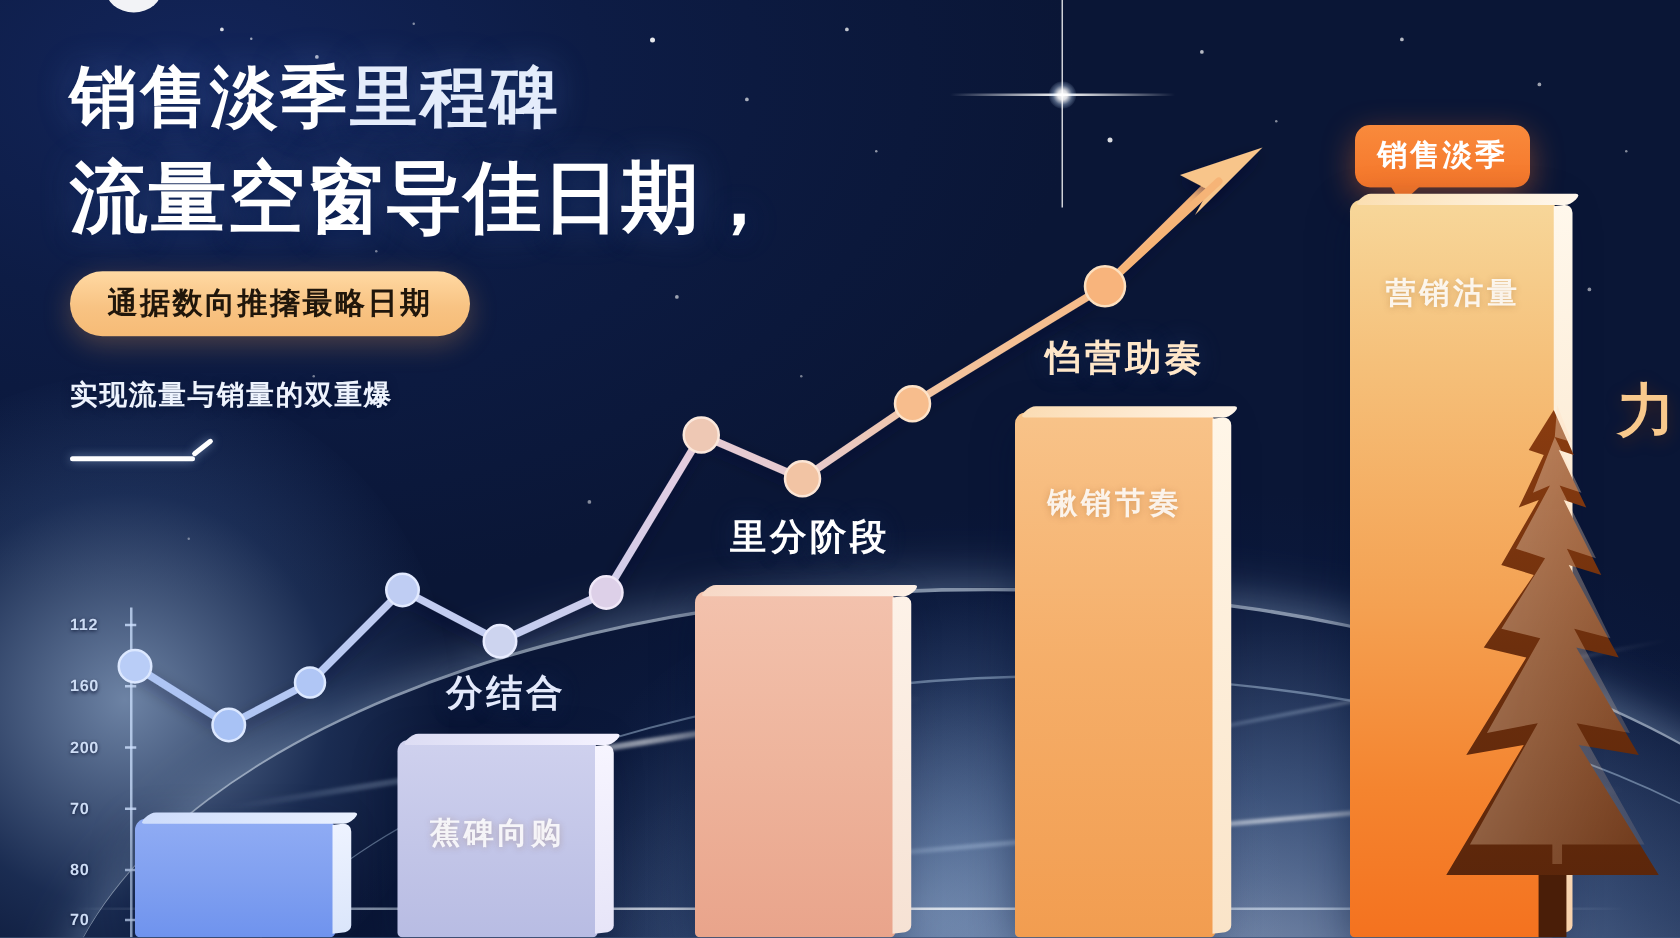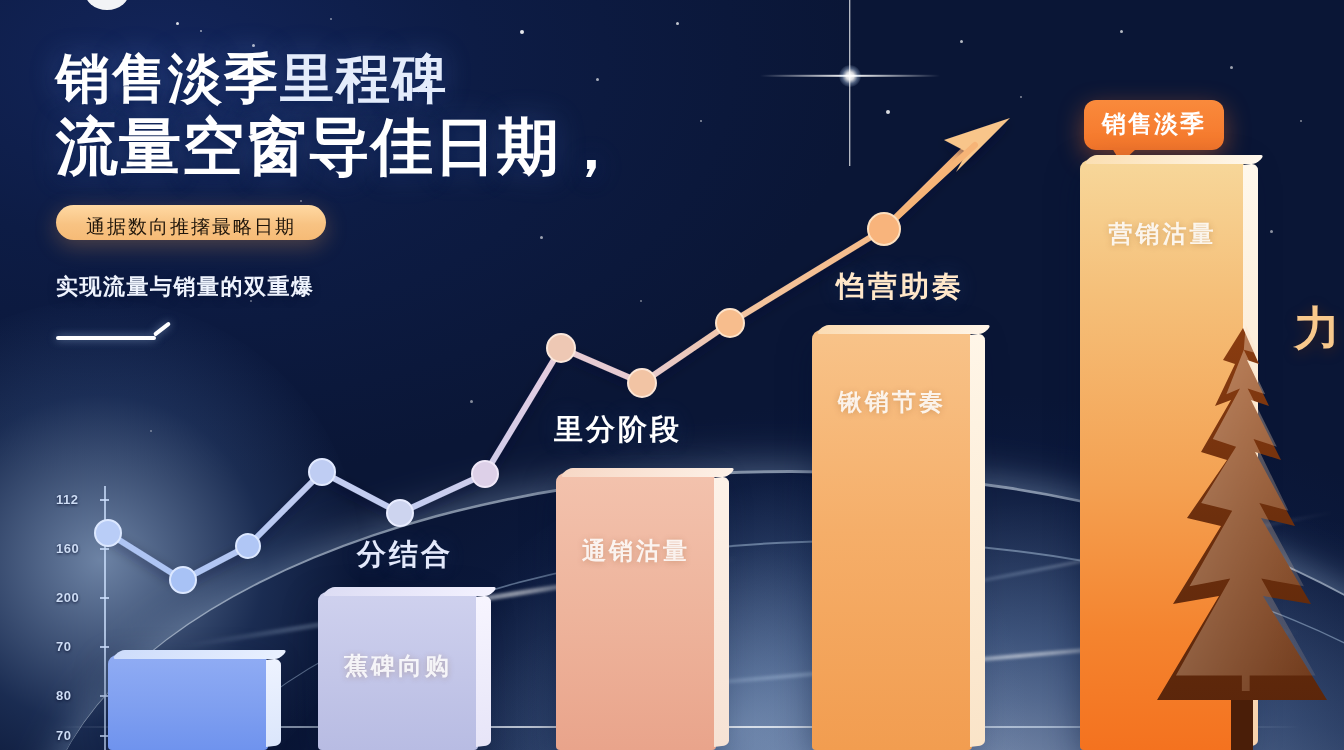--- a/index.html
+++ b/index.html
@@ -51,28 +51,28 @@
   
   #copy { position:absolute; left:56px; top:48px; width:760px; z-index:40; }
   .h-line1 {
     font-size:54px; font-weight:bold; color:#ffffff; letter-spacing:2px;
     line-height:1.12; white-space:nowrap;
     text-shadow:0 2px 10px rgba(0,20,70,0.75), 0 0 28px rgba(120,170,255,0.35);
   }
   .h-line1 .dim { color:#e4ecfb; }
   .h-line2 {
     font-size:62px; font-weight:bold; color:#ffffff; letter-spacing:1px;
-    line-height:1.14; white-space:nowrap; margin-top:4px;
+    line-height:1.14; white-space:nowrap; margin-top:16px;
     text-shadow:0 3px 14px rgba(0,20,70,0.8), 0 0 30px rgba(130,180,255,0.30);
   }
   .pill {
     display:inline-block; margin-top:22px;
     background:linear-gradient(180deg,#ffd9a3 0%,#f8c383 55%,#f6bb76 100%);
-    color:#20160b; font-size:19px; font-weight:normal; letter-spacing:2px;
-    padding:9px 30px 0; border-radius:999px; white-space:nowrap;
+    color:#20160b; font-size:24px; font-weight:bold; letter-spacing:2px;
+    padding:9px 30px 11px; border-radius:999px; white-space:nowrap;
     box-shadow:0 6px 22px rgba(255,170,80,0.28);
   }
   .sub {
     margin-top:32px; font-size:22px; font-weight:bold; color:#eef3fd;
     letter-spacing:1.5px; white-space:nowrap;
     text-shadow:0 2px 8px rgba(0,15,50,0.7);
   }
   .rule {
     margin-top:34px; width:100px; height:4px; background:#ffffff; border-radius:2px;
     position:relative; box-shadow:0 0 8px rgba(190,220,255,0.5);
@@ -252,26 +252,25 @@
     </div>
 
     <div class="bar-title" style="left:320px; top:535px; width:170px; color:#e3e9fb;">分结合</div>
     <div class="bar" style="left:318px; top:592px; width:160px; height:158px;">
       <div class="face" style="background:linear-gradient(180deg,#cfd1ee 0%,#c3c6e8 52%,#b8bce3 100%);"></div>
       <div class="side" style="background:linear-gradient(180deg,#f7f5ff 0%,#e7e5f8 100%);"></div>
       <div class="cap" style="background:linear-gradient(90deg,#ddddf4 0%,#f4f2ff 100%);"></div>
       <div class="bar-inner-label" style="top:58px;">蕉碑向购</div>
     </div>
 
-    <div class="bar-title" style="left:518px; top:410px; width:200px; color:#ffffff;">里分阶段</div>
+    <div class="bar-title" style="left:548px; top:410px; width:200px; color:#ffffff;">里分阶段</div>
     <div class="bar" style="left:556px; top:473px; width:160px; height:277px;">
       <div class="face" style="background:linear-gradient(180deg,#f3c2ad 0%,#eeb49c 50%,#e9a48b 100%);"></div>
       <div class="side" style="background:linear-gradient(180deg,#fdf2e8 0%,#f6e2d4 100%);"></div>
       <div class="cap" style="background:linear-gradient(90deg,#f7d8c6 0%,#fdf1e7 100%);"></div>
-      <div class="bar-inner-label" style="top:62px;">通销沽量</div>
     </div>
 
     <div class="bar-title" style="left:800px; top:267px; width:200px; color:#ffe7c9;">㤘营助奏</div>
     <div class="bar" style="left:812px; top:330px; width:160px; height:420px;">
       <div class="face" style="background:linear-gradient(180deg,#f8c389 0%,#f5ae69 48%,#f29d50 100%);"></div>
       <div class="side" style="background:linear-gradient(180deg,#fff6e8 0%,#fae4c8 100%);"></div>
       <div class="cap" style="background:linear-gradient(90deg,#fbdcb4 0%,#fff5e8 100%);"></div>
       <div class="bar-inner-label" style="top:56px;">锹销节奏</div>
     </div>
 

